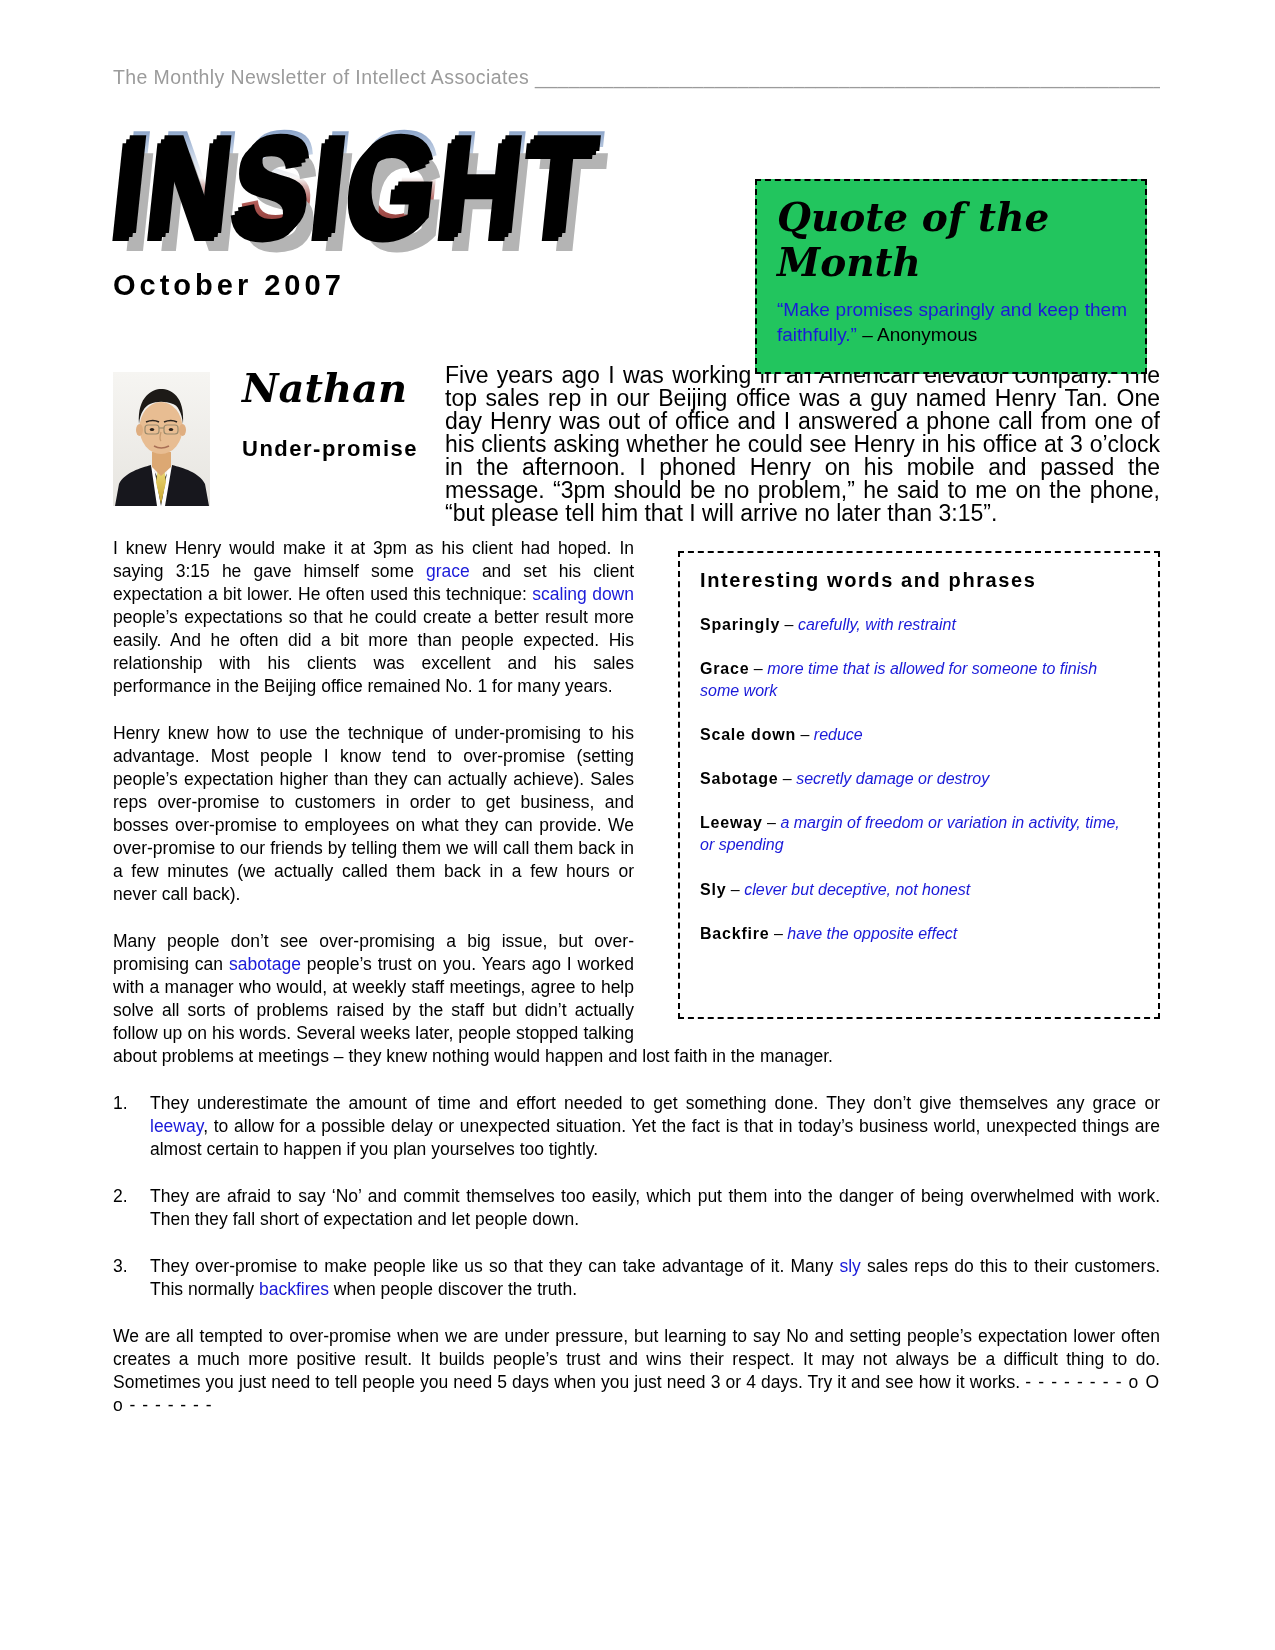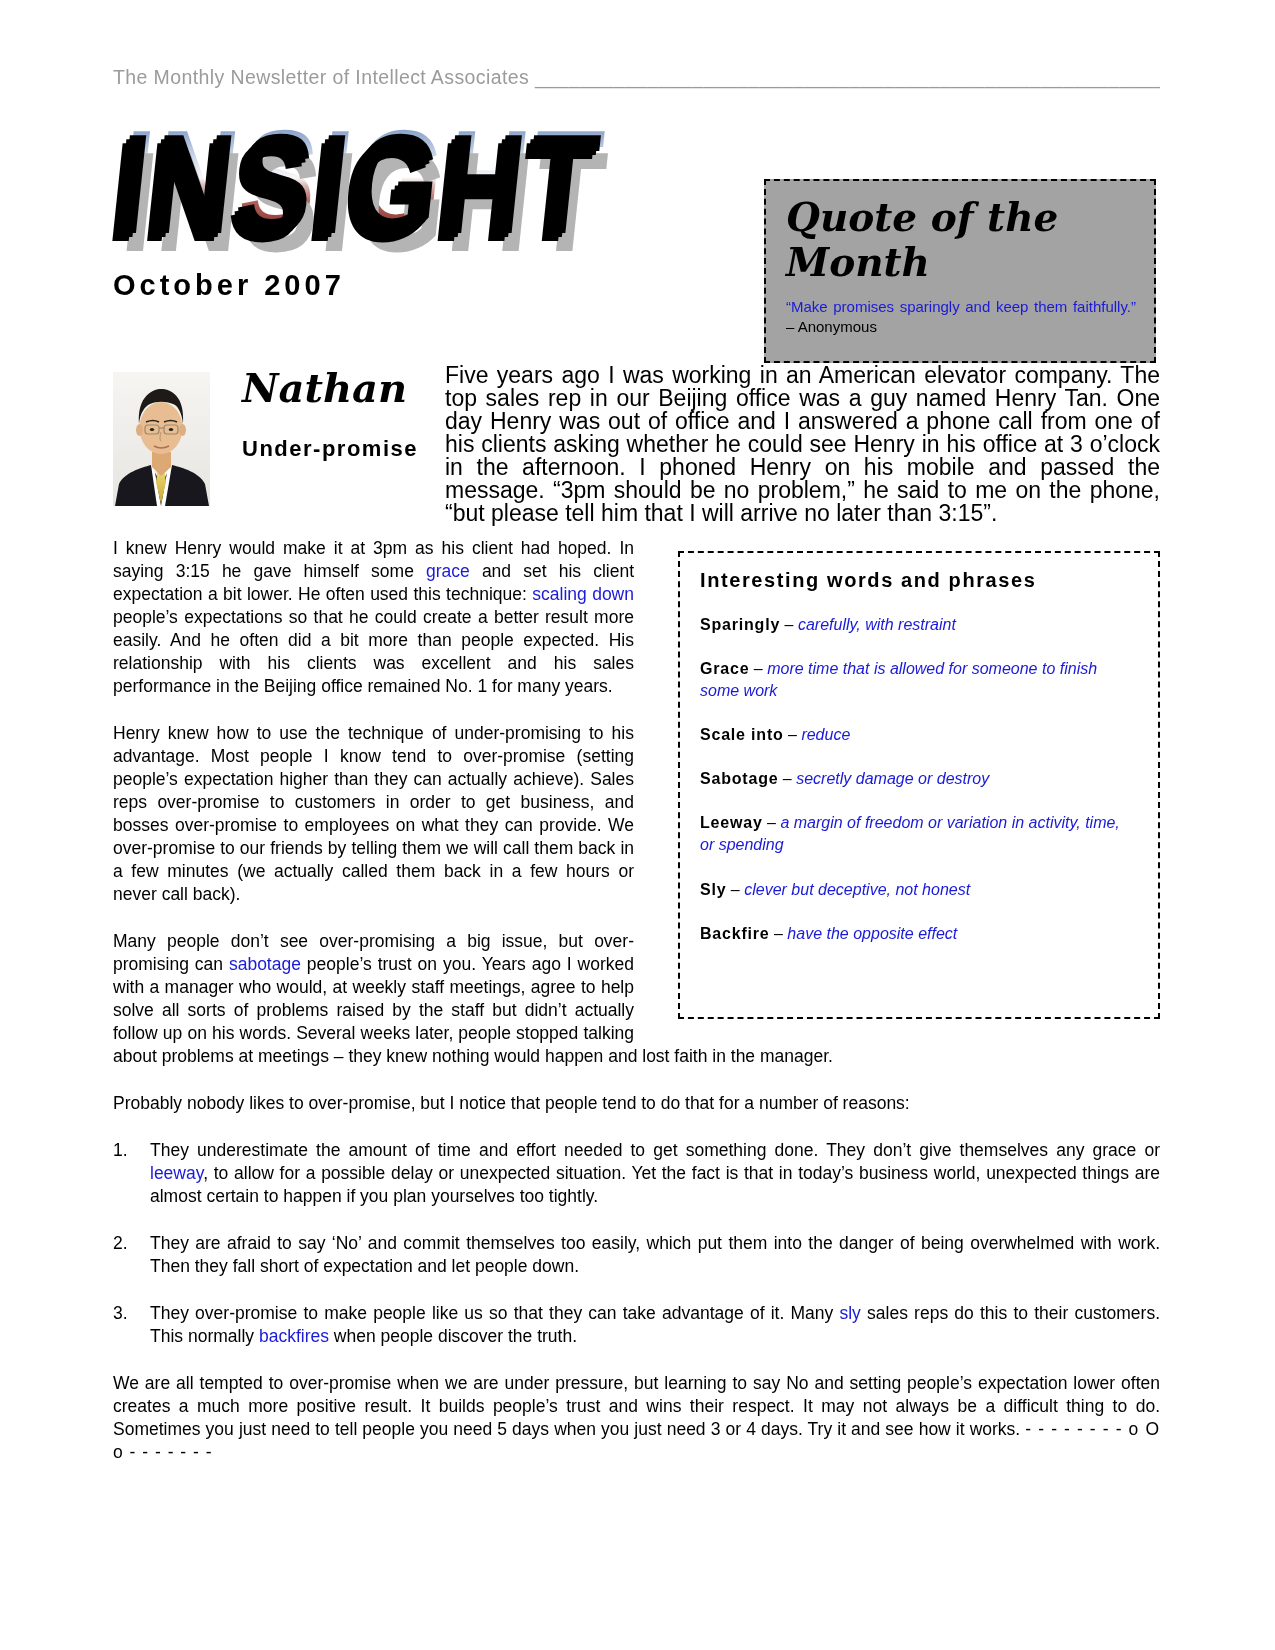--- a/index.html
+++ b/index.html
@@ -60,37 +60,37 @@
   .issue-date {
     margin-top: 4px;
     font-size: 29px;
     font-weight: bold;
     letter-spacing: 4px;
   }
 
   
   .quote-box {
     position: absolute;
-    top: 74px; right: 4px;
+    top: 74px; right: 13px;
     width: 392px;
     border: 2px dashed #000;
     padding: 14px 18px 24px 20px;
-    background: #a3a3a3;
+    background: #22c55e;
   }
   .quote-title {
     font-family: "DejaVu Serif", "Liberation Serif", serif;
     font-style: italic;
     font-weight: bold;
     font-size: 39px;
     line-height: 1.15;
     color: #000;
   }
   .quote-text {
     margin-top: 12px;
-    font-size: 15px;
+    font-size: 19px;
     line-height: 1.35;
     text-align: justify;
   }
 
   
   .author-intro { display: flex; margin-top: 62px; }
   .author-block { flex: 0 0 332px; display: flex; }
   .author-photo { width: 97px; height: 134px; margin-top: 8px; }
   .author-meta { margin-left: 32px; padding-top: 2px; }
   .author-name {
@@ -210,31 +210,30 @@
     </div>
     <div class="intro-text">Five years ago I was working in an American elevator company.  The top sales rep in our Beijing office was a guy named Henry Tan.  One day Henry was out of office and I answered a phone call from one of his clients asking whether he could see Henry in his office at 3 o’clock in the afternoon.  I phoned Henry on his mobile and passed the message.  “3pm should be no problem,” he said to me on the phone, “but please tell him that I will arrive no later than 3:15”.</div>
   </div>
 
   <div class="body-section">
 
     <div class="vocab-box">
       <div class="vocab-title">Interesting words and phrases</div>
       <div class="vocab-entry"><span class="word">Sparingly</span><span class="dash"> – </span><span class="def">carefully, with restraint</span></div>
       <div class="vocab-entry"><span class="word">Grace</span><span class="dash"> – </span><span class="def">more time that is allowed for someone to finish some work</span></div>
-      <div class="vocab-entry"><span class="word">Scale into</span><span class="dash"> – </span><span class="def">reduce</span></div>
+      <div class="vocab-entry"><span class="word">Scale down</span><span class="dash"> – </span><span class="def">reduce</span></div>
       <div class="vocab-entry"><span class="word">Sabotage</span><span class="dash"> – </span><span class="def">secretly damage or destroy</span></div>
       <div class="vocab-entry"><span class="word">Leeway</span><span class="dash"> – </span><span class="def">a margin of freedom or variation in activity, time, or spending</span></div>
       <div class="vocab-entry"><span class="word">Sly</span><span class="dash"> – </span><span class="def">clever but deceptive, not honest</span></div>
       <div class="vocab-entry"><span class="word">Backfire</span><span class="dash"> – </span><span class="def">have the opposite effect</span></div>
     </div>
 
     <p class="para"><span>I knew Henry would make it at 3pm as his client had hoped. In saying 3:15 he gave himself some </span><span class="b">grace</span><span> and set his client expectation a bit lower.  He often used this technique: </span><span class="b">scaling down</span><span> people’s expectations so that he could create a better result more easily.  And he often did a bit more than people expected.  His relationship with his clients was excellent and his sales performance in the Beijing office remained No. 1 for many years.</span></p>
     <p class="para"><span>Henry knew how to use the technique of under-promising to his advantage.  Most people I know tend to over-promise (setting people’s expectation higher than they can actually achieve).  Sales reps over-promise to customers in order to get business, and bosses over-promise to employees on what they can provide. We over-promise to our friends by telling them we will call them back in a few minutes (we actually called them back in a few hours or never call back).</span></p>
     <p class="para"><span>Many people don’t see over-promising a big issue, but over-promising can </span><span class="b">sabotage</span><span> people’s trust on you. Years ago I worked with a manager who would, at weekly staff meetings, agree to help solve all sorts of problems raised by the staff but didn’t actually follow up on his words.  Several weeks later, people stopped talking about problems at meetings – they knew nothing would happen and lost faith in the manager.</span></p>
-    <p class="para">Probably nobody likes to over-promise, but I notice that people tend to do that for a number of reasons:</p>
 
     <div class="reason">
       <span class="num">1.</span>
       <div class="item-text"><span>They underestimate the amount of time and effort needed to get something done.  They don’t give themselves any grace or </span><span class="b">leeway</span><span>, to allow for a possible delay or unexpected situation.  Yet the fact is that in today’s business world, unexpected things are almost certain to happen if you plan yourselves too tightly.</span></div>
     </div>
     <div class="reason">
       <span class="num">2.</span>
       <div class="item-text"><span>They are afraid to say ‘No’ and commit themselves too easily, which put them into the danger of being overwhelmed with work.  Then they fall short of expectation and let people down.</span></div>
     </div>
     <div class="reason">

